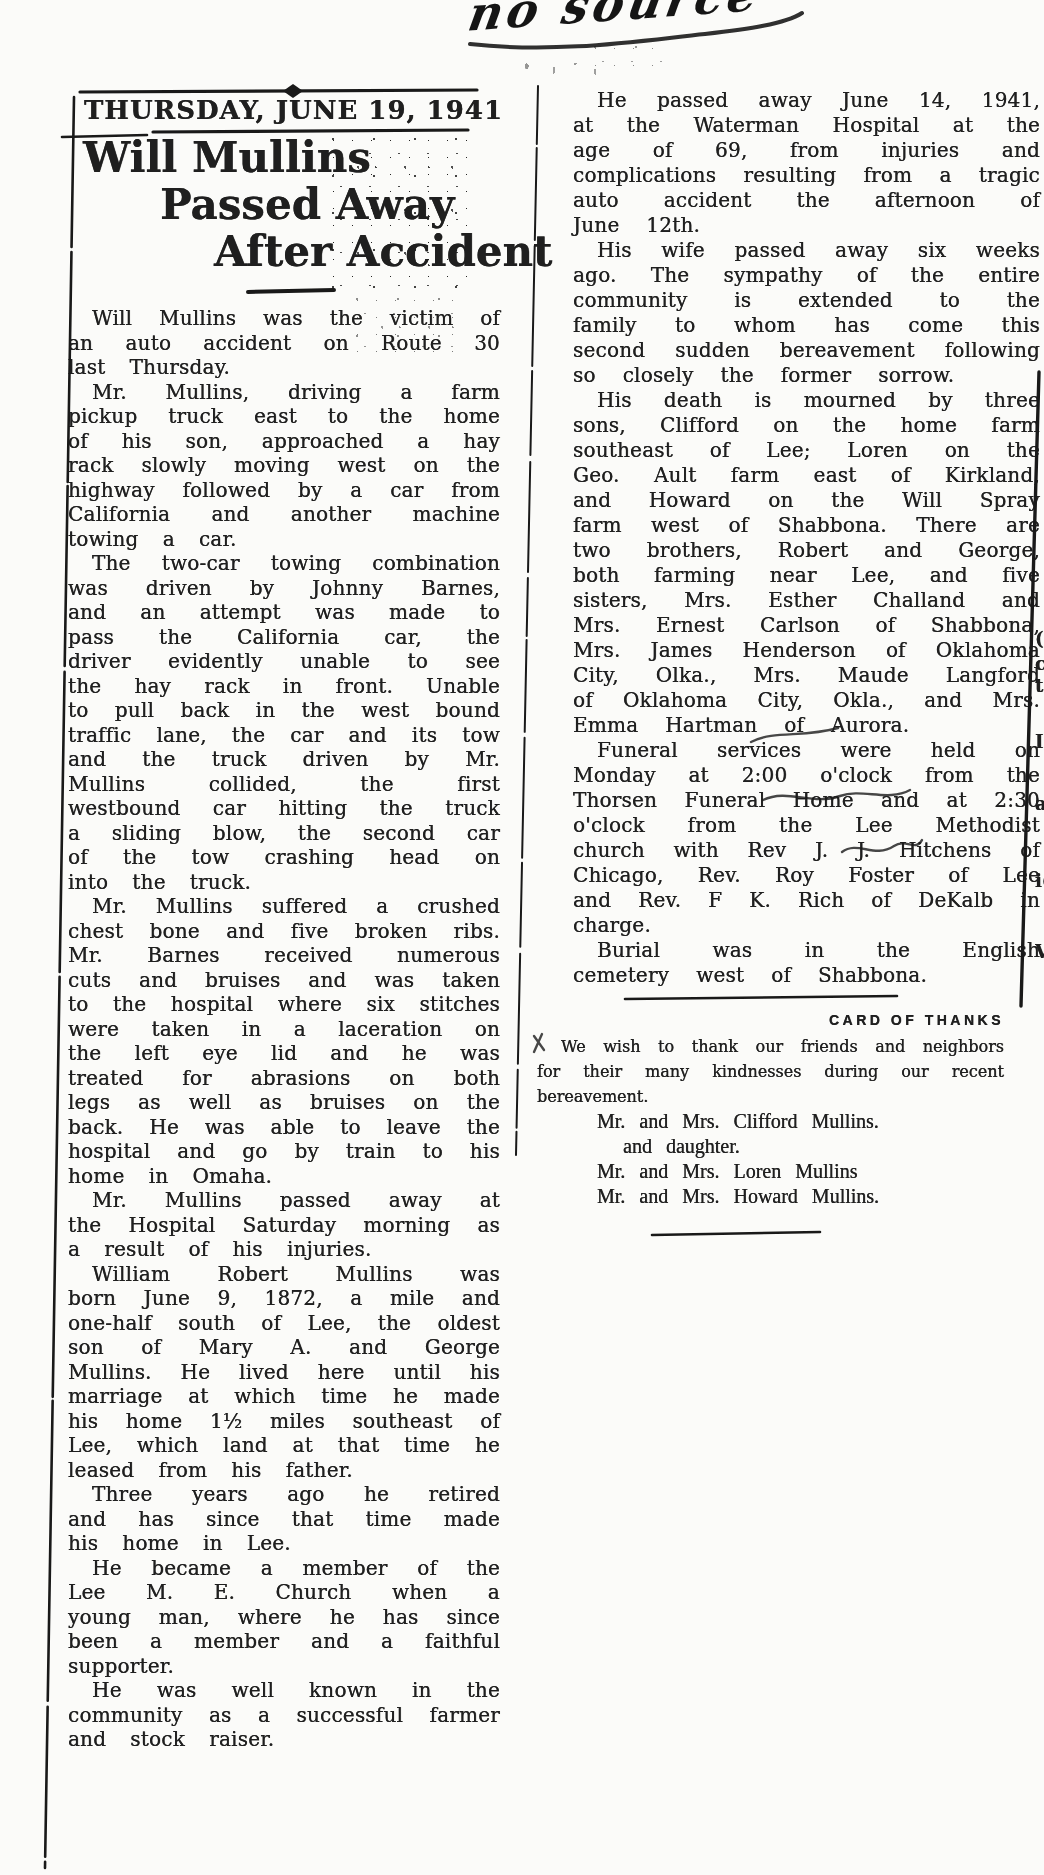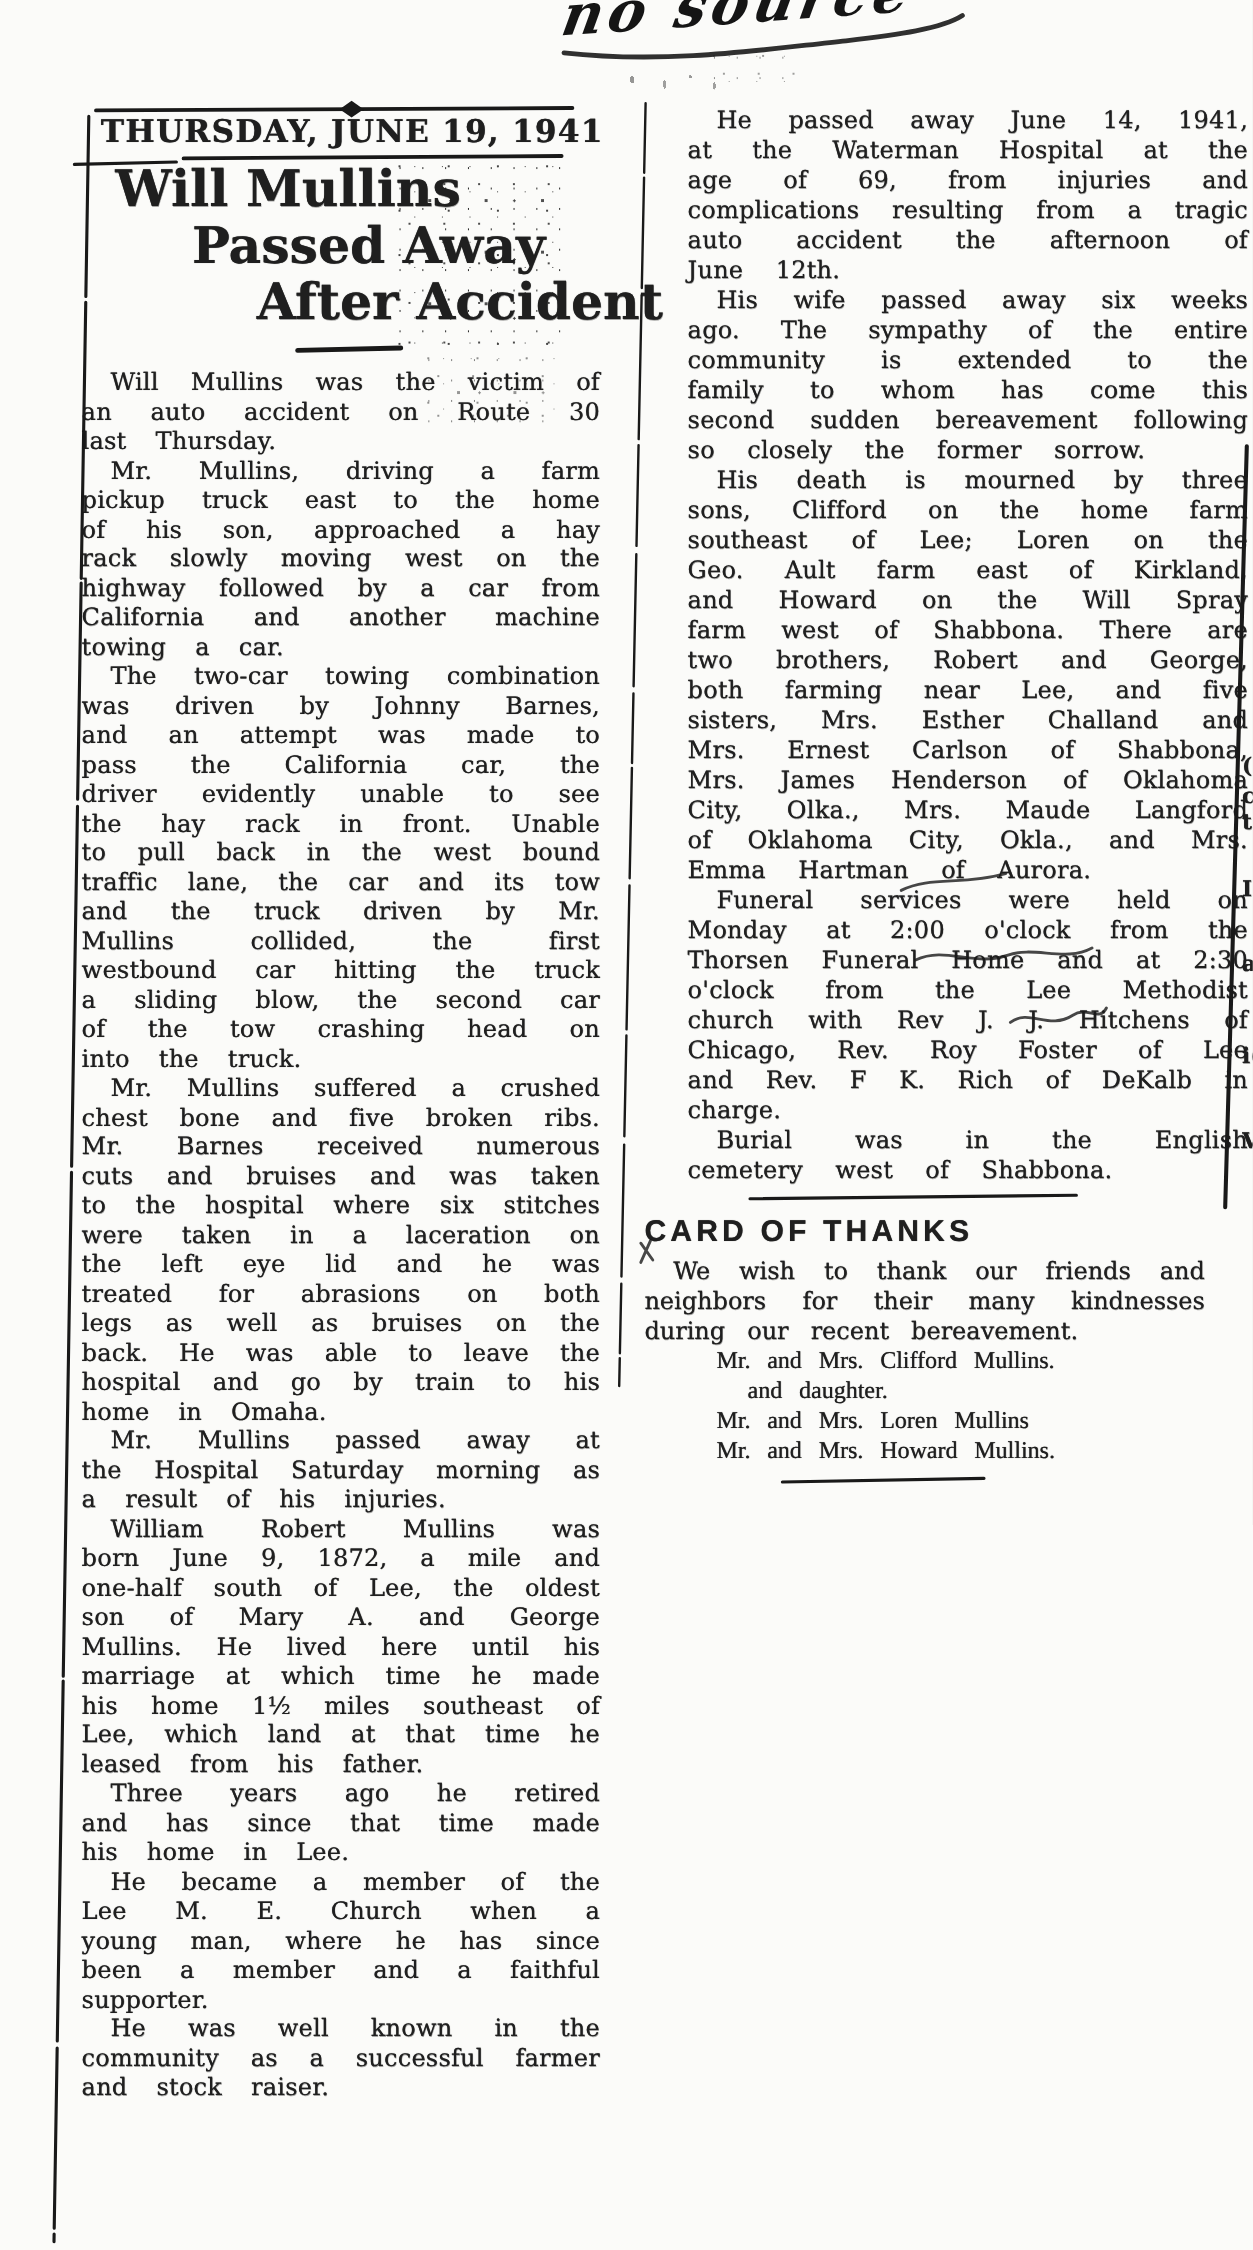--- a/index.html
+++ b/index.html
@@ -32,42 +32,42 @@
 
   
   #date-line{
     position:absolute; left:84px; top:95px; width:392px;
     font-size:26px; font-weight:bold; letter-spacing:1px; white-space:nowrap;
   }
 
   
   #headline{ position:absolute; left:76px; top:134px; width:410px; }
   #headline .hl{ font-size:42px; font-weight:bold; line-height:47px; white-space:nowrap; }
-  #headline .hl1{ margin-left:20px; }
+  #headline .hl1{ margin-left:7px; }
   #headline .hl2{ margin-left:84px; }
   #headline .hl3{ margin-left:138px; }
 
   
   .col p{ margin:0; text-indent:24px; text-align:justify; }
   #left-col{
     position:absolute; left:68px; top:306px; width:432px;
     font-size:20px; line-height:24.5px; word-spacing:0.88em; letter-spacing:0.2px;
   }
   #right-col{
     position:absolute; left:537px; top:88px; width:467px;
     font-size:20px; line-height:25px; word-spacing:1.02em; letter-spacing:0.2px;margin-left:36px;
   }
 
   
   #card-section{ position:absolute; left:537px; top:1012px; width:467px; }
   #card-heading{
-    text-align:left; font-family:"Liberation Sans", sans-serif;
-    font-size:25px; font-weight:bold; letter-spacing:3.5px; margin:0 0 6px 0;
+    text-align:right; font-family:"Liberation Sans", sans-serif;
+    font-size:14px; font-weight:bold; letter-spacing:3.5px; margin:0 0 6px 0;
   }
-  #card-body{ margin:0; font-size:20px; line-height:25px; word-spacing:0.6em;
+  #card-body{ margin:0; font-size:16px; line-height:25px; word-spacing:0.6em;
     text-align:justify; text-indent:24px; }
   .sig{ font-size:20px; line-height:25px; word-spacing:0.45em; white-space:nowrap;font-family:Liberation Serif, serif; }
   .sig1,.sig2,.sig4{ margin-left:60px; }
   .sig3{ margin-left:86px; }
 
   
   .speckle{ position:absolute;
     background-image:
       radial-gradient(2px 2px at 12% 18%, #222 55%, transparent 56%),
       radial-gradient(1.4px 1.4px at 45% 65%, #2e2e2e 55%, transparent 56%),

